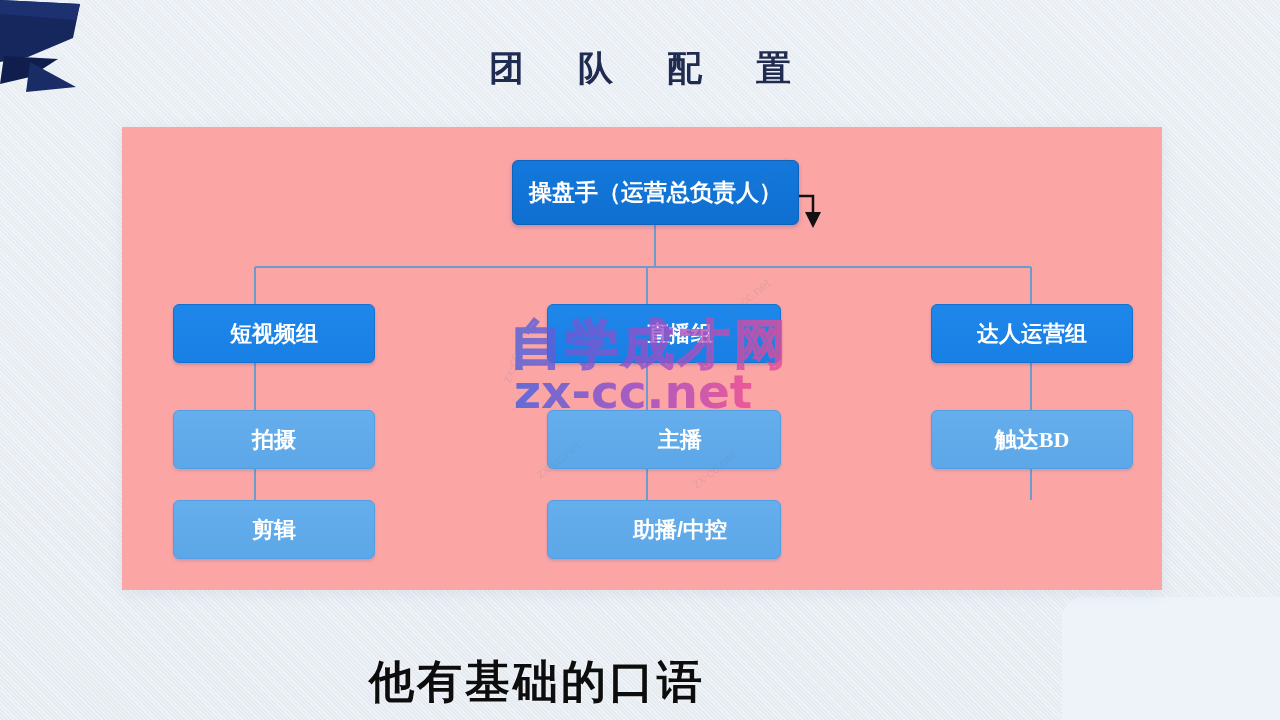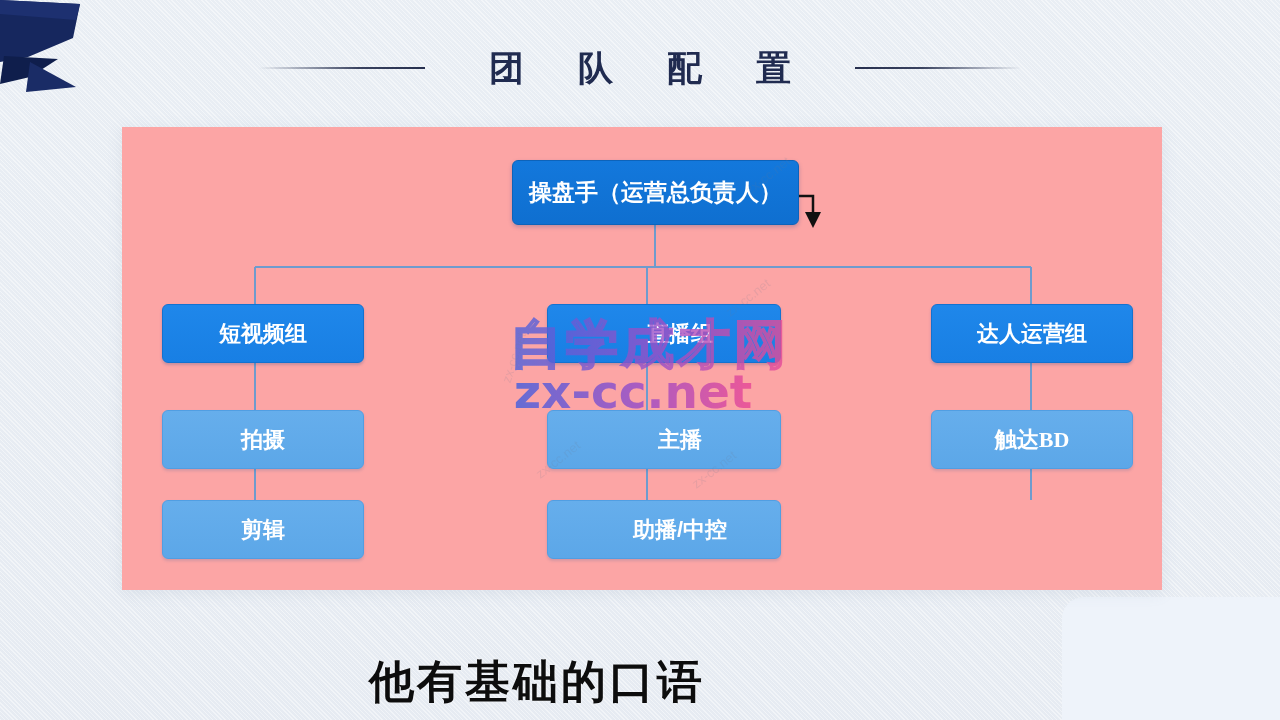--- a/index.html
+++ b/index.html
@@ -11,21 +11,21 @@
       repeating-linear-gradient(45deg, rgba(255,255,255,.45) 0 1px, rgba(0,0,0,0) 1px 3px),
       linear-gradient(180deg,#e9eef4 0%,#e6ebf2 100%);
     pointer-events:none;}
   
   .br-panel{position:absolute;left:1062px;top:597px;width:218px;height:123px;
     background:#eef3fa;border-top-left-radius:22px;}
   
   .ribbon{position:absolute;left:0;top:0;}
   
   .title-row{position:absolute;left:0;top:44px;width:1280px;height:48px;
-    display:flex;align-items:center;justify-content:center;gap:64px;}
+    display:flex;align-items:center;justify-content:center;gap:64px;flex-direction:column;}
   .title-line{width:166px;height:2px;}
   .title-line.left{background:linear-gradient(90deg,rgba(40,50,80,0) 0%,#39425f 60%,#262f4e 100%);}
   .title-line.right{background:linear-gradient(270deg,rgba(40,50,80,0) 0%,#39425f 60%,#262f4e 100%);}
   .title-text{font-family:"Liberation Serif",serif;font-size:35px;font-weight:600;color:#202b50;
     letter-spacing:54px;margin-right:-54px;white-space:nowrap;}
   
   .card{position:absolute;left:122px;top:127px;width:1040px;height:463px;background:#fca5a5;
     border-radius:0;box-shadow:0 3px 14px rgba(120,140,170,.14);}
   .connectors{position:absolute;left:0;top:0;}
   
@@ -33,21 +33,21 @@
     color:#fff;font-weight:bold;border-radius:6px;text-align:center;white-space:nowrap;}
   .node.root{left:390px;top:33px;width:285px;height:63px;font-size:23px;
     background:linear-gradient(180deg,#1378dc 0%,#0f6fd0 100%);border:1px solid #0d63ba;
     box-shadow:0 2px 4px rgba(10,60,130,.25);}
   .node.group{width:200px;height:57px;font-size:22px;
     background:linear-gradient(180deg,#1f87ea 0%,#187fe4 100%);border:1px solid #1372d0;
     box-shadow:0 2px 3px rgba(10,60,130,.22);}
   .node.leaf{width:200px;height:57px;font-size:22px;
     background:linear-gradient(180deg,#66aeec 0%,#5ca7e8 100%);border:1px solid #519ee2;
     box-shadow:0 2px 3px rgba(40,90,150,.18);}
-  .col0{left:40px;}  .col1{left:425px;padding-left:32px;} .col2{left:809px;font-family:Liberation Serif, serif;}
+  .col0{left:51px;}  .col1{left:425px;padding-left:32px;} .col2{left:809px;font-family:Liberation Serif, serif;}
   .row-group{top:177px;} .row-leaf1{top:283px;} .row-leaf2{top:373px;}
   
   .wm-main{position:absolute;left:390px;top:300px;pointer-events:none;}
   .wm-faint{position:absolute;font-size:13px;color:#6c7890;opacity:.15;
     white-space:nowrap;pointer-events:none;}
   
   .subtitle{position:absolute;left:0;top:652px;width:1074px;text-align:center;
     font-family:"Liberation Serif",serif;font-weight:bold;font-size:45px;color:#0d0d0d;
     letter-spacing:3px;text-shadow:0 0 2px rgba(255,255,255,.8);}
 </style>

